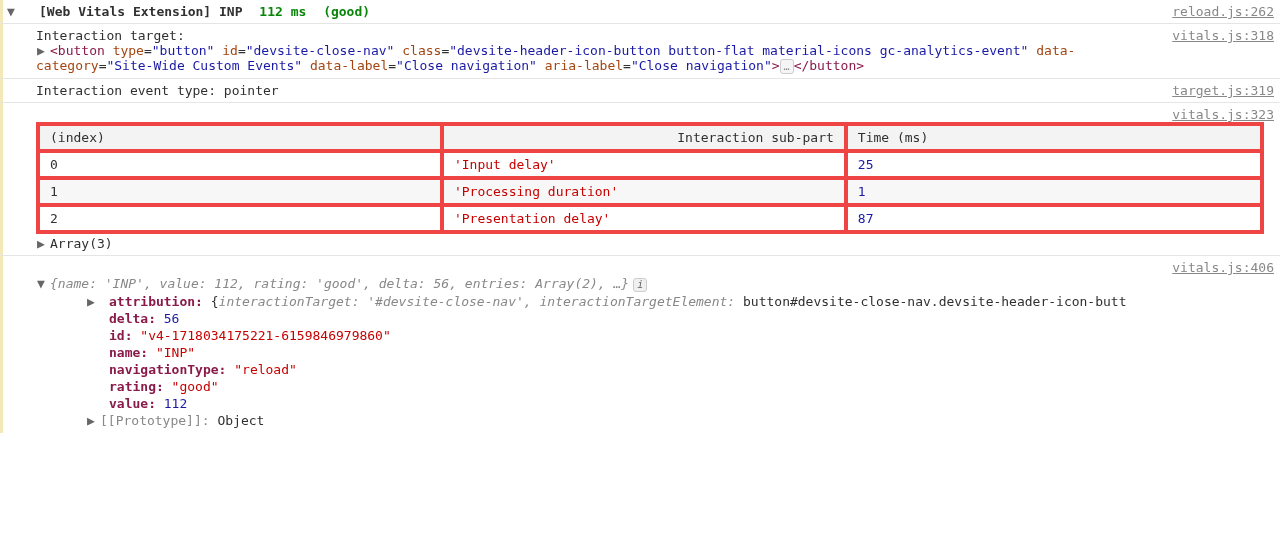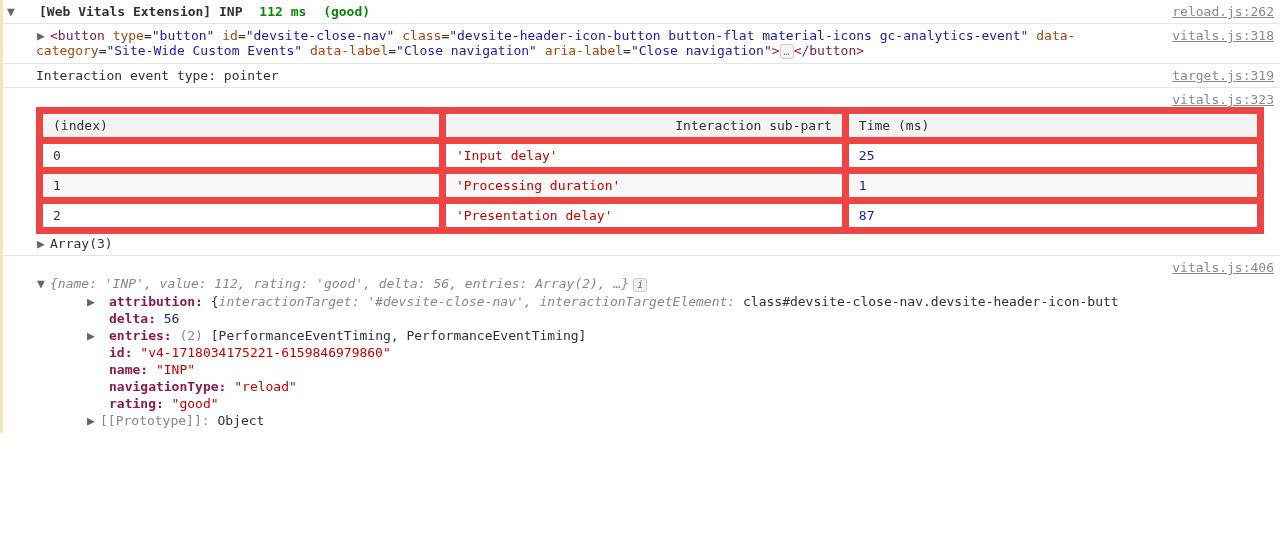--- a/index.html
+++ b/index.html
@@ -69,21 +69,21 @@
     color: #666;
     background: #f0f0f0;
     margin-left: 4px;
   }
   table.console-table {
     border-collapse: collapse;
     width: 100%;
     margin-bottom: 2px;
   }
   table.console-table th, table.console-table td {
-    border: 7px solid #ef4444;
+    border: 4px solid #ef4444;
     padding: 4px 10px;
     text-align: left;
     font-weight: normal;
   }
   table.console-table th { background: #f3f3f3; }
   table.console-table tr.alt td { background: #f7f7f7; }
   .indent-1 { padding-left: 30px; }
   .indent-2 { padding-left: 50px; }
   .obj-line { padding: 1px 0; }
   .dom-node { color: #303030; }
@@ -101,20 +101,21 @@
     <div class="row-content">
       <span class="bold">[Web Vitals Extension] INP</span>
       <span class="bold green">112 ms</span>
       <span class="bold green">(good)</span>
     </div>
     <span class="source">reload.js:262</span>
   </div>
 
   <div class="row gutter">
     <div class="row-content indent-1">
+      <div>Interaction target:</div>
       <div class="dom-node">
         <span class="disclosure">▶</span><span class="tag">&lt;</span><span class="tag">button</span>
         <span class="attr-name">type</span>=<span class="attr-val">"button"</span>
         <span class="attr-name">id</span>=<span class="attr-val">"devsite-close-nav"</span>
         <span class="attr-name">class</span>=<span class="attr-val">"devsite-header-icon-button button-flat material-icons gc-analytics-event"</span>
         <span class="attr-name">data-category</span>=<span class="attr-val">"Site-Wide Custom Events"</span>
         <span class="attr-name">data-label</span>=<span class="attr-val">"Close navigation"</span>
         <span class="attr-name">aria-label</span>=<span class="attr-val">"Close navigation"</span><span class="tag">&gt;</span><span class="badge">…</span><span class="tag">&lt;/button&gt;</span>
       </div>
     </div>
@@ -169,39 +170,39 @@
       <div class="row-content indent-1" style="flex:1;"></div>
       <span class="source">vitals.js:406</span>
     </div>
     <div class="indent-1">
       <div class="obj-line">
         <span class="disclosure">▼</span><span class="gray-italic">{name: 'INP', value: 112, rating: 'good', delta: 56, entries: Array(2), …}</span><span class="info-badge">i</span>
       </div>
       <div class="indent-2">
         <div class="obj-line">
           <span class="disclosure">▶</span><span class="maroon bold">attribution:</span>
-          <span>{</span><span class="gray-italic">interactionTarget:</span><span class="gray-italic"> '#devsite-close-nav'</span><span class="gray-italic">, </span><span class="gray-italic">interactionTargetElement:</span><span> class#devsite-close-nav.devsite-header-icon-butt</span>
+          <span>{</span><span class="gray-italic">interactionTarget:</span><span class="gray-italic"> '#devsite-close-nav'</span><span class="gray-italic">, </span><span class="gray-italic">interactionTargetElement:</span><span> button#devsite-close-nav.devsite-header-icon-butt</span>
         </div>
         <div class="obj-line" style="padding-left:14px;">
           <span class="maroon bold">delta:</span><span class="blue"> 56</span>
         </div>
-        <div class="obj-line">
-          <span class="disclosure">▶</span><span class="maroon bold">entries:</span><span class="gray"> (2) </span><span>[PerformanceEventTiming, PerformanceEventTiming]</span>
-        </div>
         <div class="obj-line" style="padding-left:14px;">
           <span class="maroon bold">id:</span><span class="darkred"> "v4-1718034175221-6159846979860"</span>
         </div>
         <div class="obj-line" style="padding-left:14px;">
           <span class="maroon bold">name:</span><span class="darkred"> "INP"</span>
         </div>
         <div class="obj-line" style="padding-left:14px;">
           <span class="maroon bold">navigationType:</span><span class="darkred"> "reload"</span>
         </div>
         <div class="obj-line" style="padding-left:14px;">
           <span class="maroon bold">rating:</span><span class="darkred"> "good"</span>
+        </div>
+        <div class="obj-line" style="padding-left:14px;">
+          <span class="maroon bold">value:</span><span class="blue"> 112</span>
         </div>
         <div class="obj-line">
           <span class="disclosure">▶</span><span class="gray">[[Prototype]]:</span><span> Object</span>
         </div>
       </div>
     </div>
   </div>
 
 </div>
 

